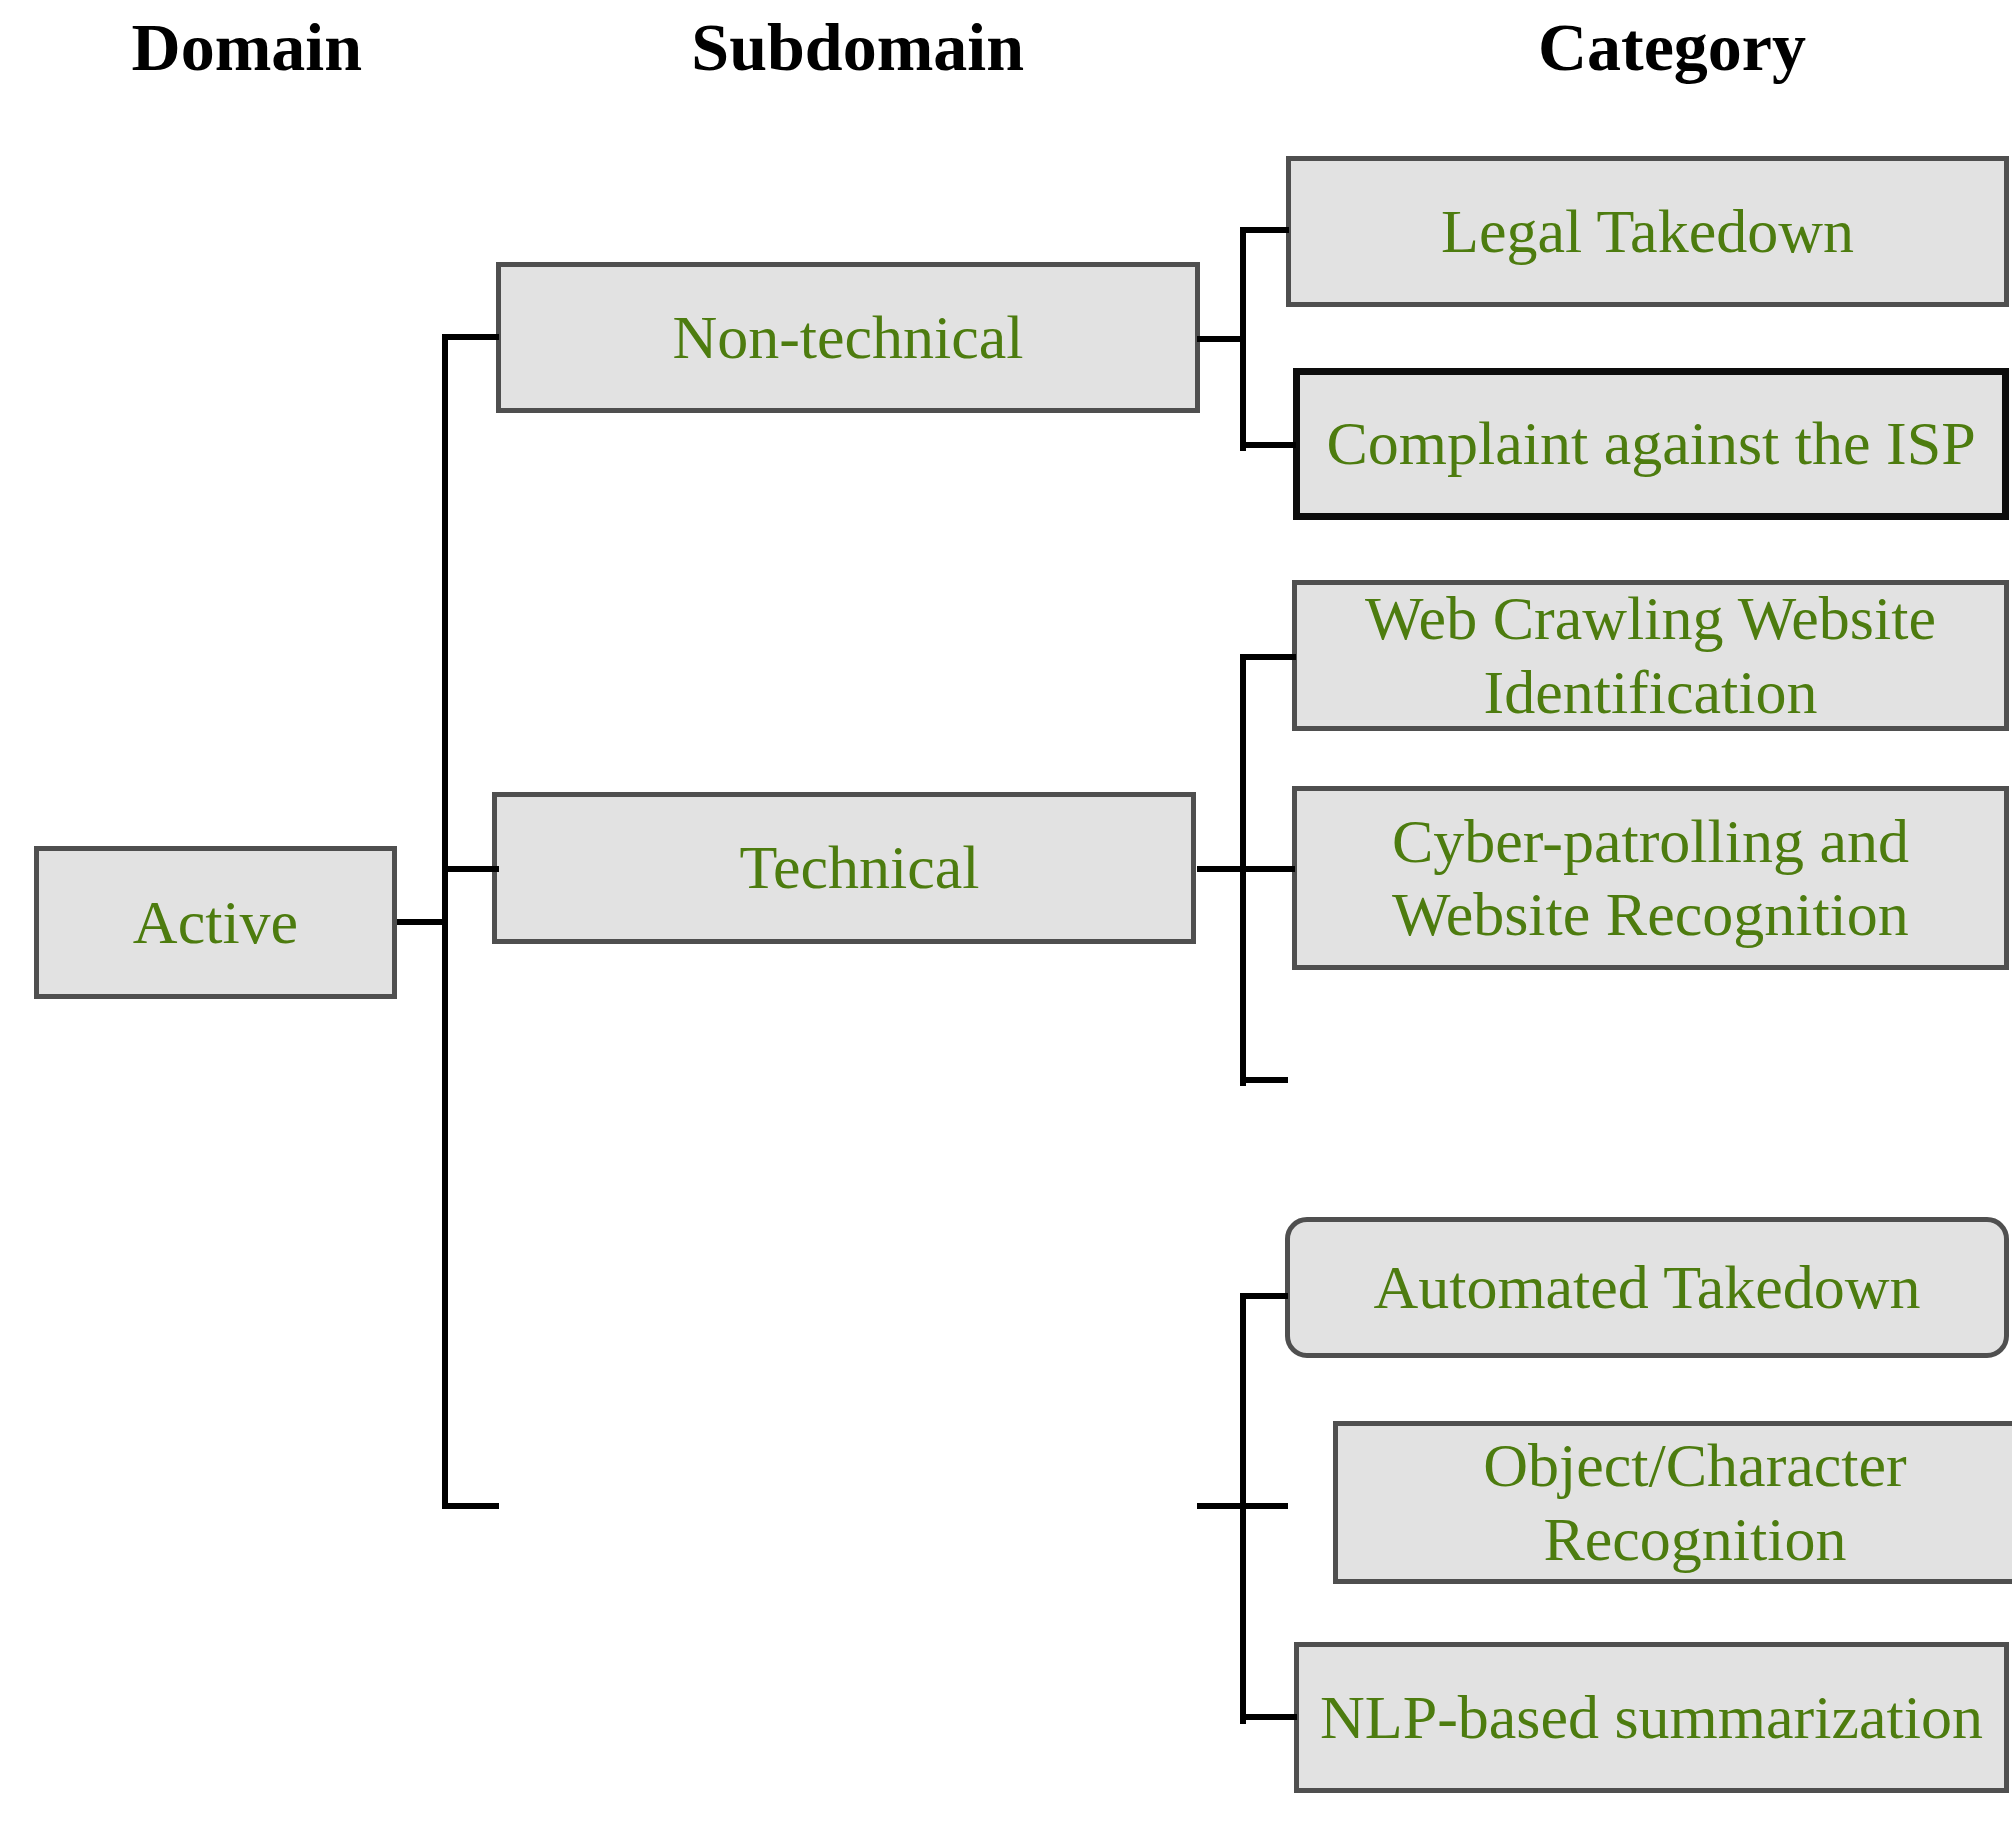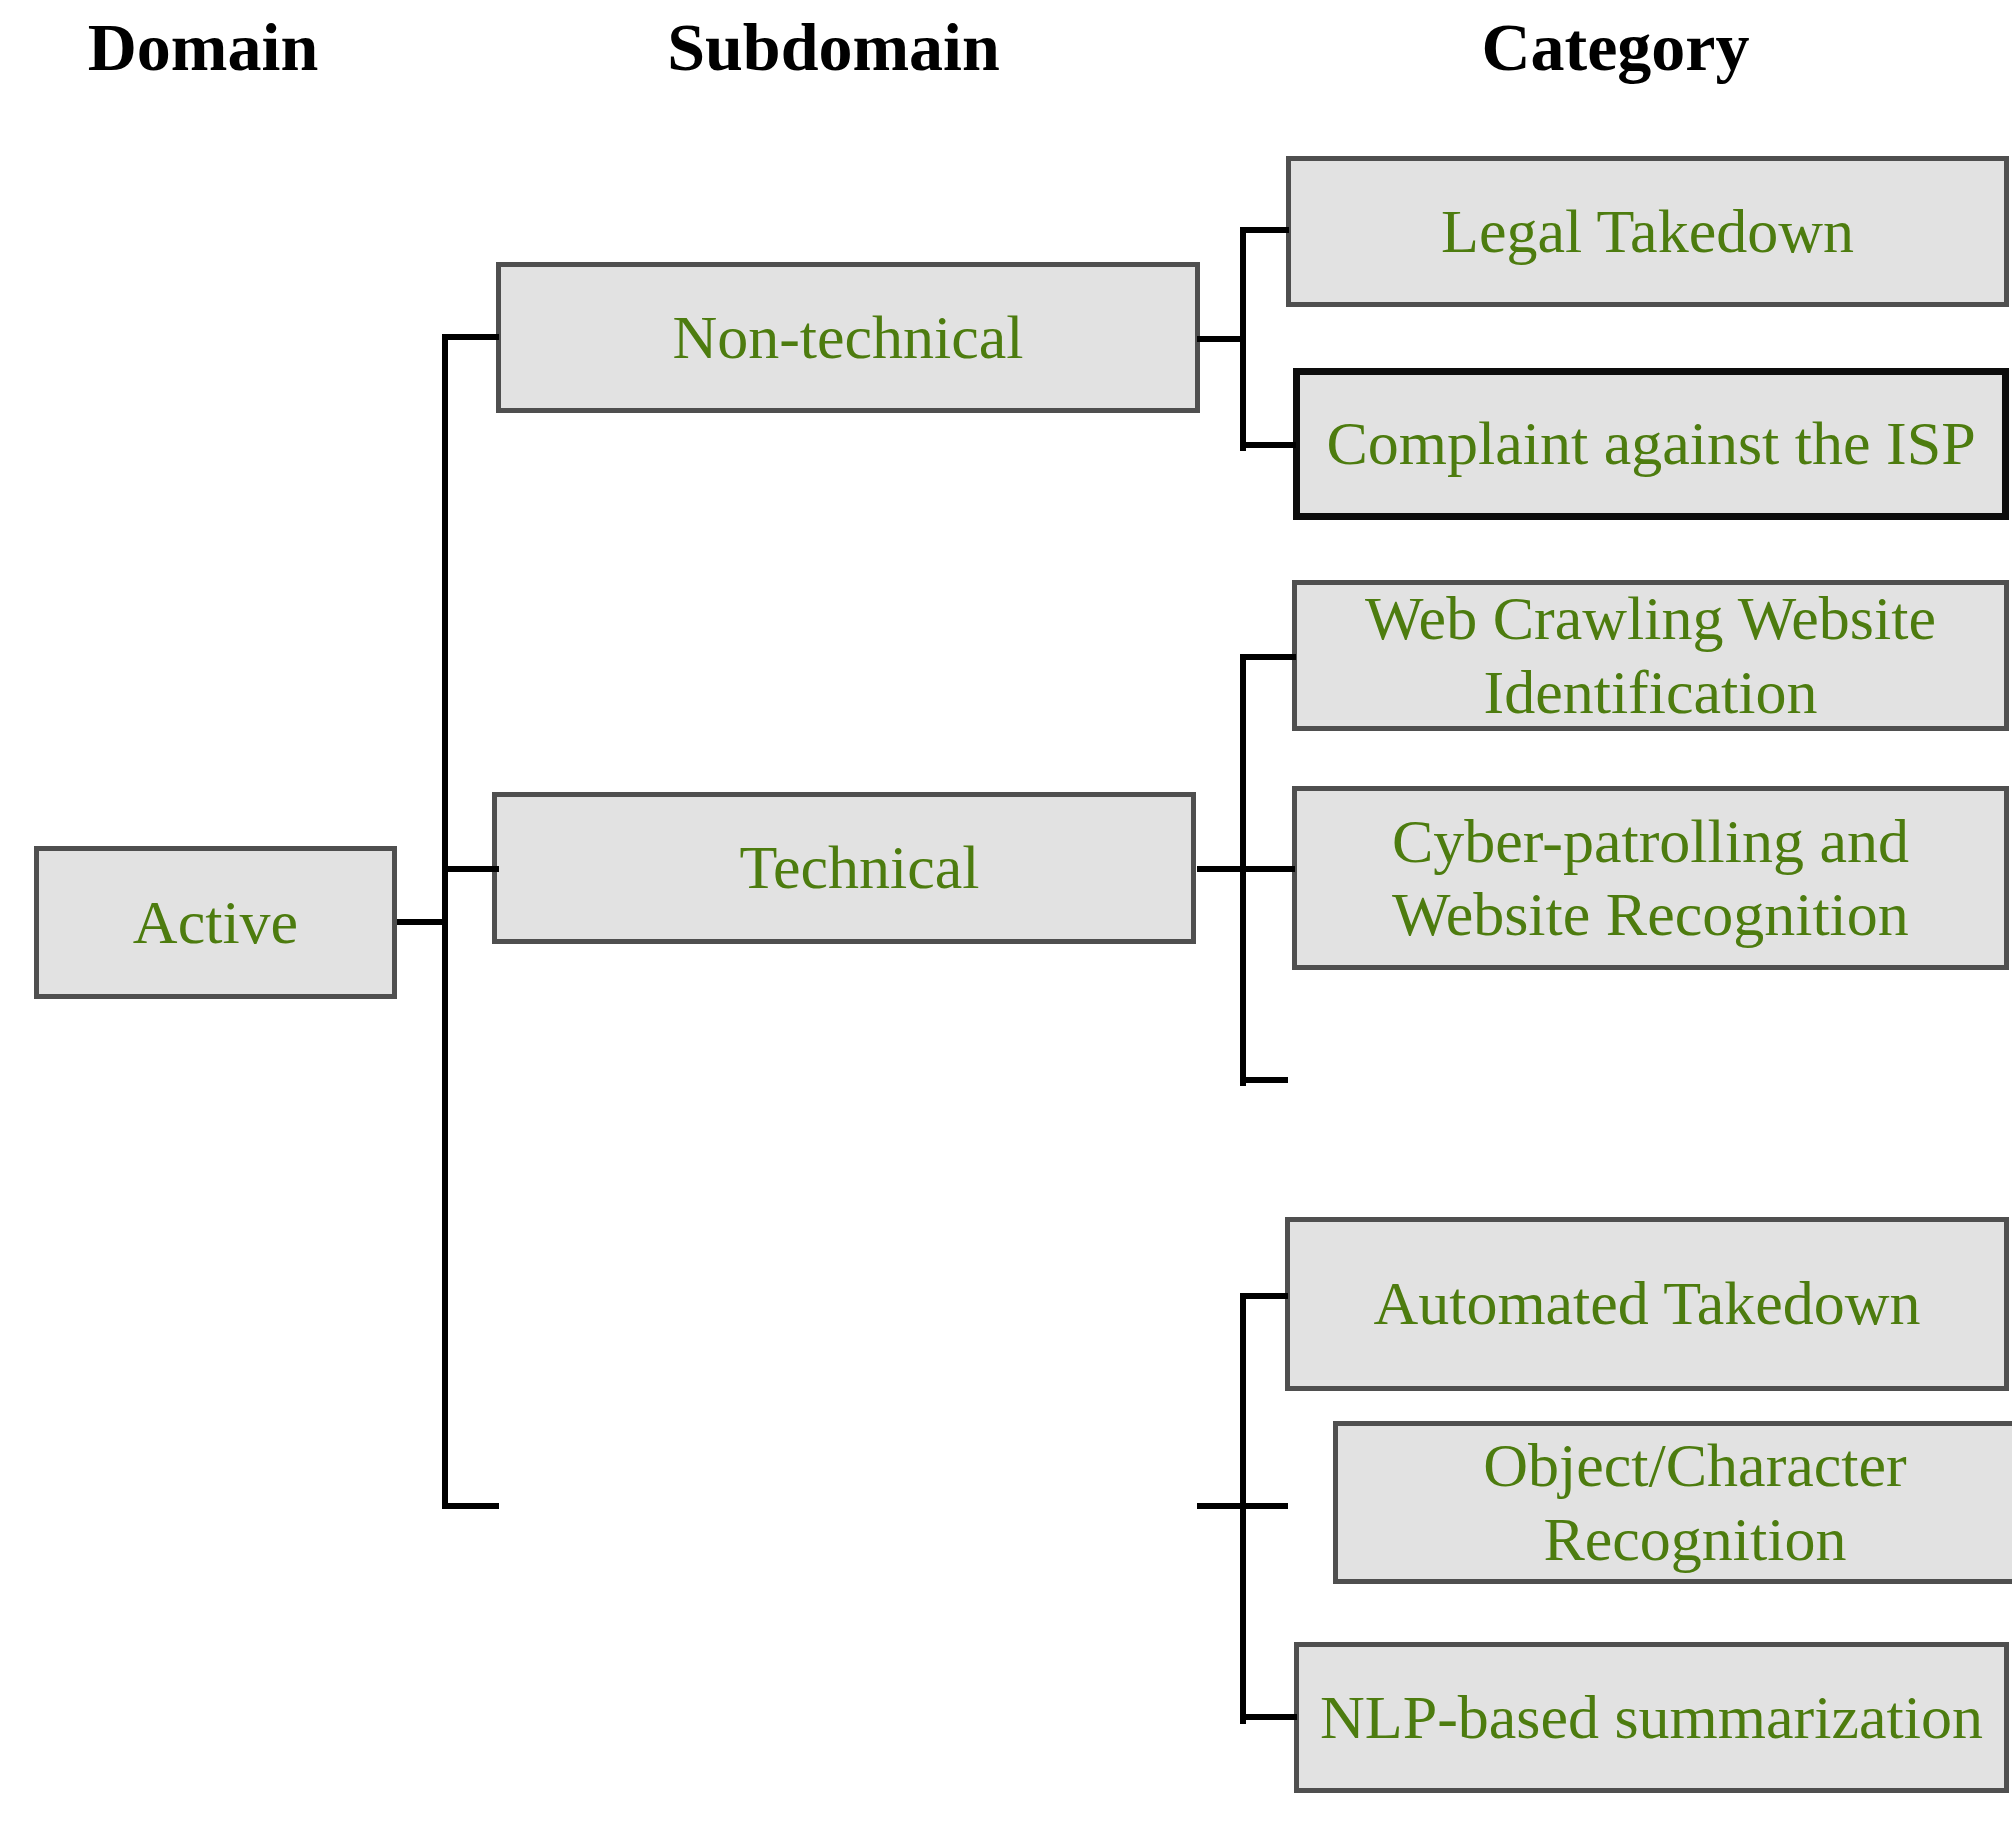--- a/index.html
+++ b/index.html
@@ -12,21 +12,21 @@
     font-family: "Liberation Serif", "DejaVu Serif", serif;
   }
   #stage {
     position: relative;
     width: 2013px;
     height: 1822px;
     background: #ffffff;
   }
   .col-header {
     position: absolute;
-    text-align: center;
+    text-align: right;
     font-weight: bold;
     font-size: 68px;
     color: #000000;
     white-space: pre;
     line-height: 1.0;
     padding-top: 12.7px;
   }
   .node {
     position: absolute;
     box-sizing: border-box;
@@ -64,21 +64,21 @@
   <div class="node" style="left:492px; top:792px; width:704px; height:152px;padding-left:31px;">Technical</div>
 
   <div class="node" style="left:1286px; top:156px; width:723px; height:151px;">Legal Takedown</div>
   <div class="node" style="left:1292px; top:580px; width:717px; height:151px;">Web Crawling Website
 Identification</div>
 
   <div class="node highlight" style="left:1293px; top:368px; width:716px; height:152px;">Complaint against the ISP</div>
   <div class="node" style="left:1292px; top:786px; width:717px; height:184px;">Cyber-patrolling and
 Website Recognition</div>
 
-  <div class="node" style="left:1285px; top:1217px; width:724px; height:174px;">Automated Takedown</div>
+  <div class="node" style="left:1285px; top:1217px; width:724px; height:141px;border-radius:22px;">Automated Takedown</div>
   <div class="node" style="left:1285px; top:1421px; width:724px; height:163px;margin-left:48px;">Object/Character
 Recognition</div>
   <div class="node" style="left:1294px; top:1642px; width:715px; height:151px;">NLP-based summarization</div>
 
   <div class="line" style="left:397px; top:919px; width:51px; height:6.4px;"></div>
   <div class="line" style="left:442px; top:334px; width:6.4px; height:1175px;"></div>
   <div class="line" style="left:442px; top:334px; width:57px; height:6.4px;"></div>
   <div class="line" style="left:442px; top:866px; width:57px; height:6.4px;"></div>
   <div class="line" style="left:442px; top:1503px; width:57px; height:6.4px;"></div>
 

